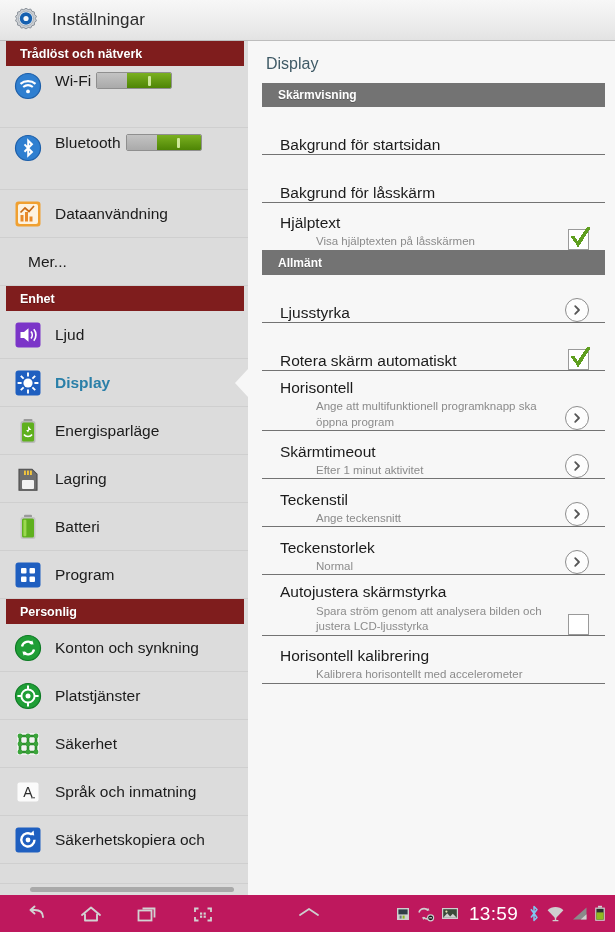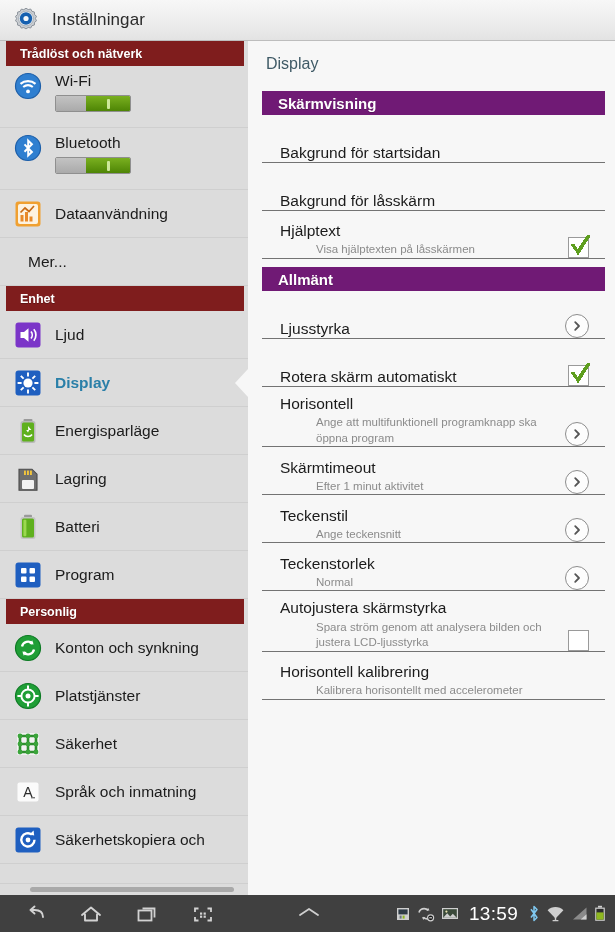--- a/index.html
+++ b/index.html
@@ -39,21 +39,21 @@
   .sb-row {
     height: 48px; display: flex; align-items: center; gap: 13px;
     padding-left: 14px; border-bottom: 1px solid #cfcfcf;
     position: relative; background: #dcdcdc;
   }
   .sb-row.tall { height: 62px; align-items: flex-start; padding-top: 6px; }
   .sb-row.plain { padding-left: 28px; }
   .sb-ico { width: 28px; height: 28px; flex: 0 0 28px; position: relative; border-radius: 3px; }
   .sb-label { font-size: 15.5px; color: #1b1b1b; white-space: nowrap; }
   .sb-row.selected .sb-label { color: #2a7fa8; font-weight: bold; }
-  .sb-col { display: flex; flex-direction: column; gap: 5px; }
+  .sb-col { display: flex; flex-direction: row; gap: 5px; }
   .switch {
     width: 76px; height: 17px; border-radius: 2px; overflow: hidden;
     display: flex; border: 1px solid #8f8f8f;
     box-shadow: inset 0 1px 0 rgba(255,255,255,.55);
   }
   .sw-off { flex: 0 0 41%; background: linear-gradient(180deg,#c3c3c3,#aaaaaa); }
   .sw-on {
     flex: 1 1 auto; background: linear-gradient(180deg,#7ab020,#4e8505);
     display: flex; align-items: center; justify-content: center;
   }
@@ -70,23 +70,23 @@
     position: absolute; left: 30px; right: 14px; top: 3px; height: 5px;
     background: #a9a9a9; border-radius: 3px; display: block;
   }
 
   
   .panel { flex: 1 1 auto; background: #f7f7f7; overflow: hidden; position: relative; }
   .panel-title {
     font-size: 16px; color: #3f5a66; padding: 14px 0 10px 18px; font-weight: normal;
   }
   .p-sec {
-    height: 24px; background: #701a75; color: #ffffff; font-weight: bold;
-    font-size: 15px; display: flex; align-items: center; padding-left: 16px;
-    margin: 8px 10px 0 14px; text-shadow: 0 1px 0 rgba(0,0,0,.22);
+    height: 24px; background: #737373; color: #ffffff; font-weight: bold;
+    font-size: 12px; display: flex; align-items: center; padding-left: 16px;
+    margin: 0 10px 0 14px; text-shadow: 0 1px 0 rgba(0,0,0,.22);
   }
   .p-row {
     display: flex; align-items: flex-end; min-height: 48px;
     padding: 7px 16px 0 18px; border-bottom: 1px solid #737373;
     margin: 0 10px 0 14px; gap: 10px;
   }
   .p-texts { flex: 1 1 auto; min-width: 0; }
   .p-title { font-size: 15.5px; color: #1b1b1b; line-height: 1.25; }
   .p-sub { font-size: 11.5px; color: #8b8b8b; line-height: 1.35; margin-top: 2px; margin-left: 36px; }
   .chev {
@@ -103,21 +103,21 @@
     content: ""; position: absolute; left: 2px; top: -5px; width: 19px; height: 22px;
     background:
       linear-gradient(to top left, transparent 45%, #5e9e1e 45%, #5e9e1e 62%, transparent 62%) no-repeat
       right bottom / 13px 20px,
       linear-gradient(to top right, transparent 45%, #5e9e1e 45%, #5e9e1e 70%, transparent 70%) no-repeat
       left bottom / 8px 11px;
   }
 
   
   .sysbar {
-    flex: 0 0 37px; height: 37px; background: #404040;
+    flex: 0 0 37px; height: 37px; background: #be185d;
     display: flex; align-items: center; position: relative;
   }
   .navgroup { display: flex; align-items: center; gap: 30px; padding-left: 22px; }
   .nav-ico { width: 26px; height: 22px; display: flex; align-items: center; justify-content: center; }
   .sys-up { position: absolute; left: 296px; top: 50%; transform: translateY(-50%); }
   .tray {
     position: absolute; right: 9px; top: 0; height: 37px;
     display: flex; align-items: center; gap: 6px;
   }
   .clock { color: #ffffff; font-size: 19px; letter-spacing: .3px; padding: 0 4px; }

